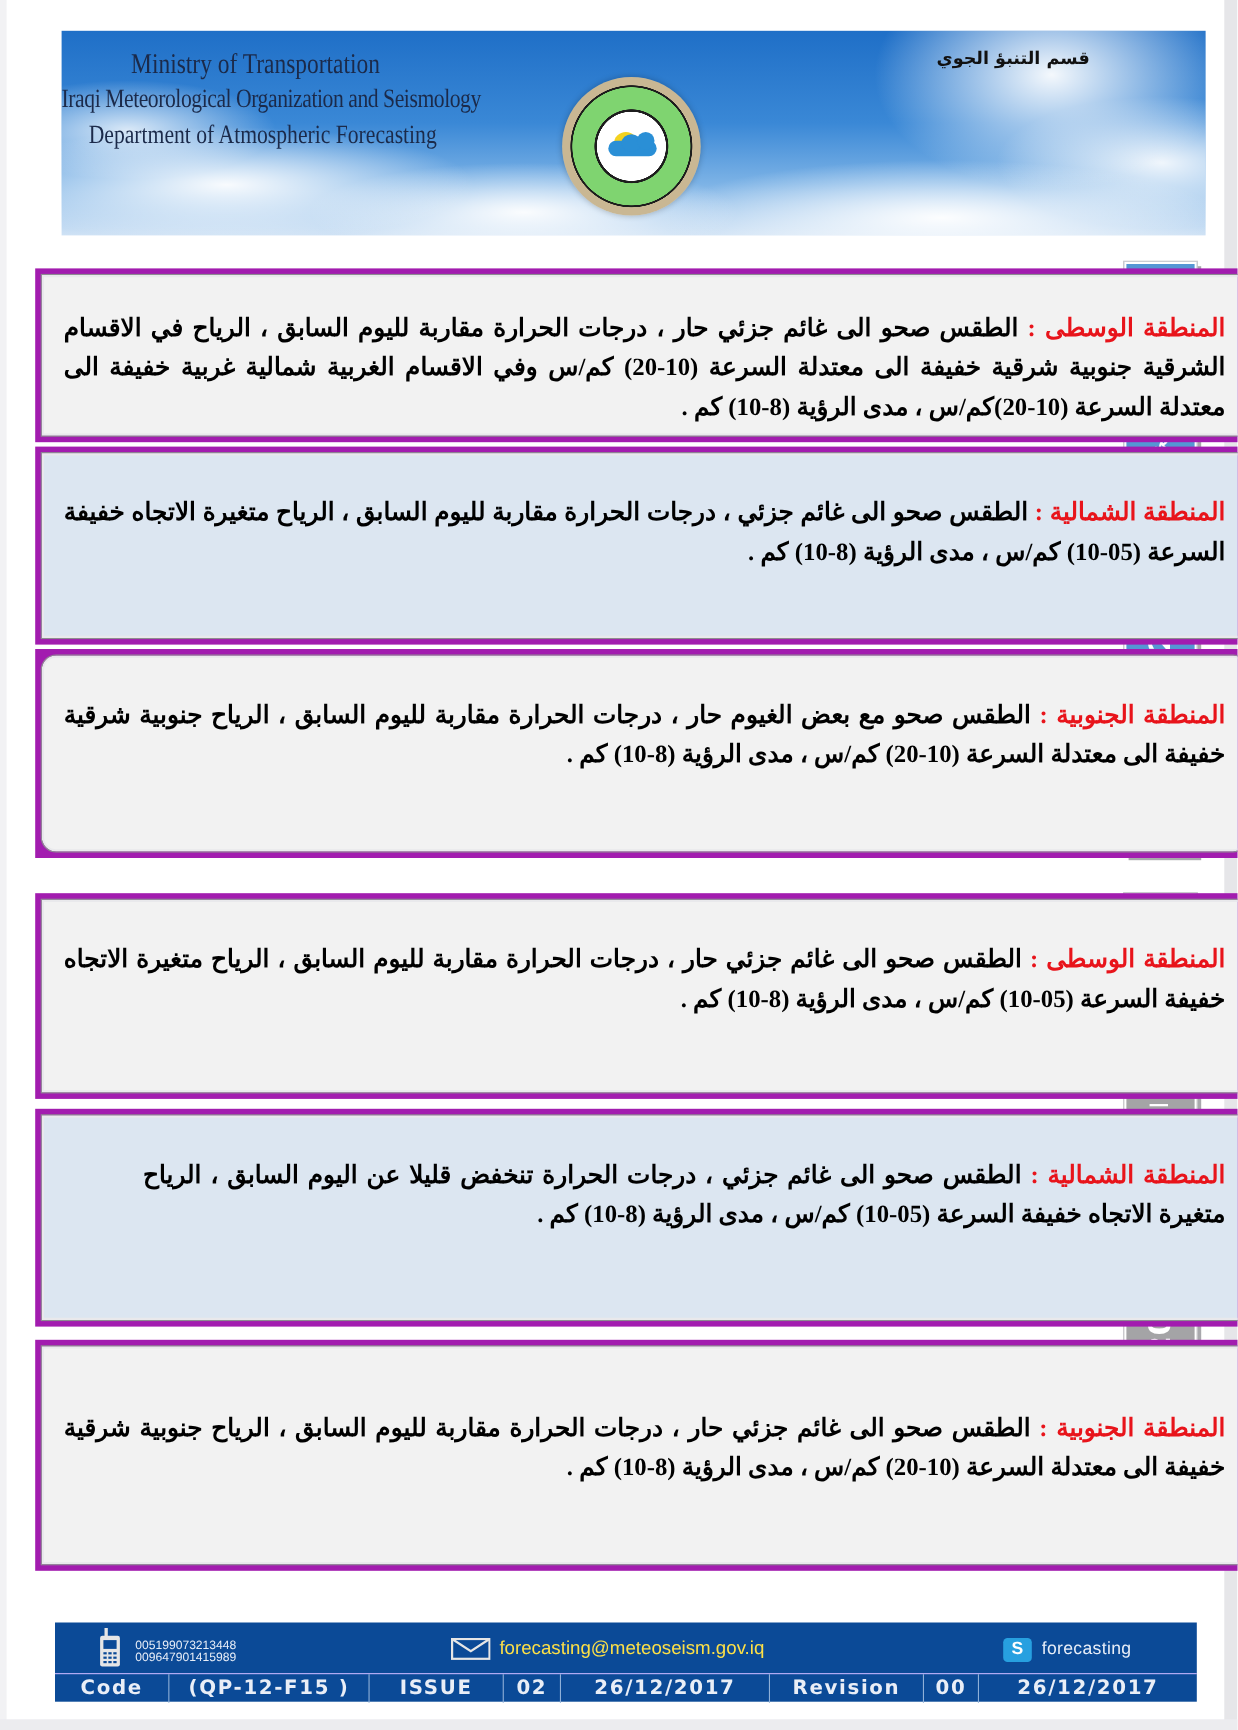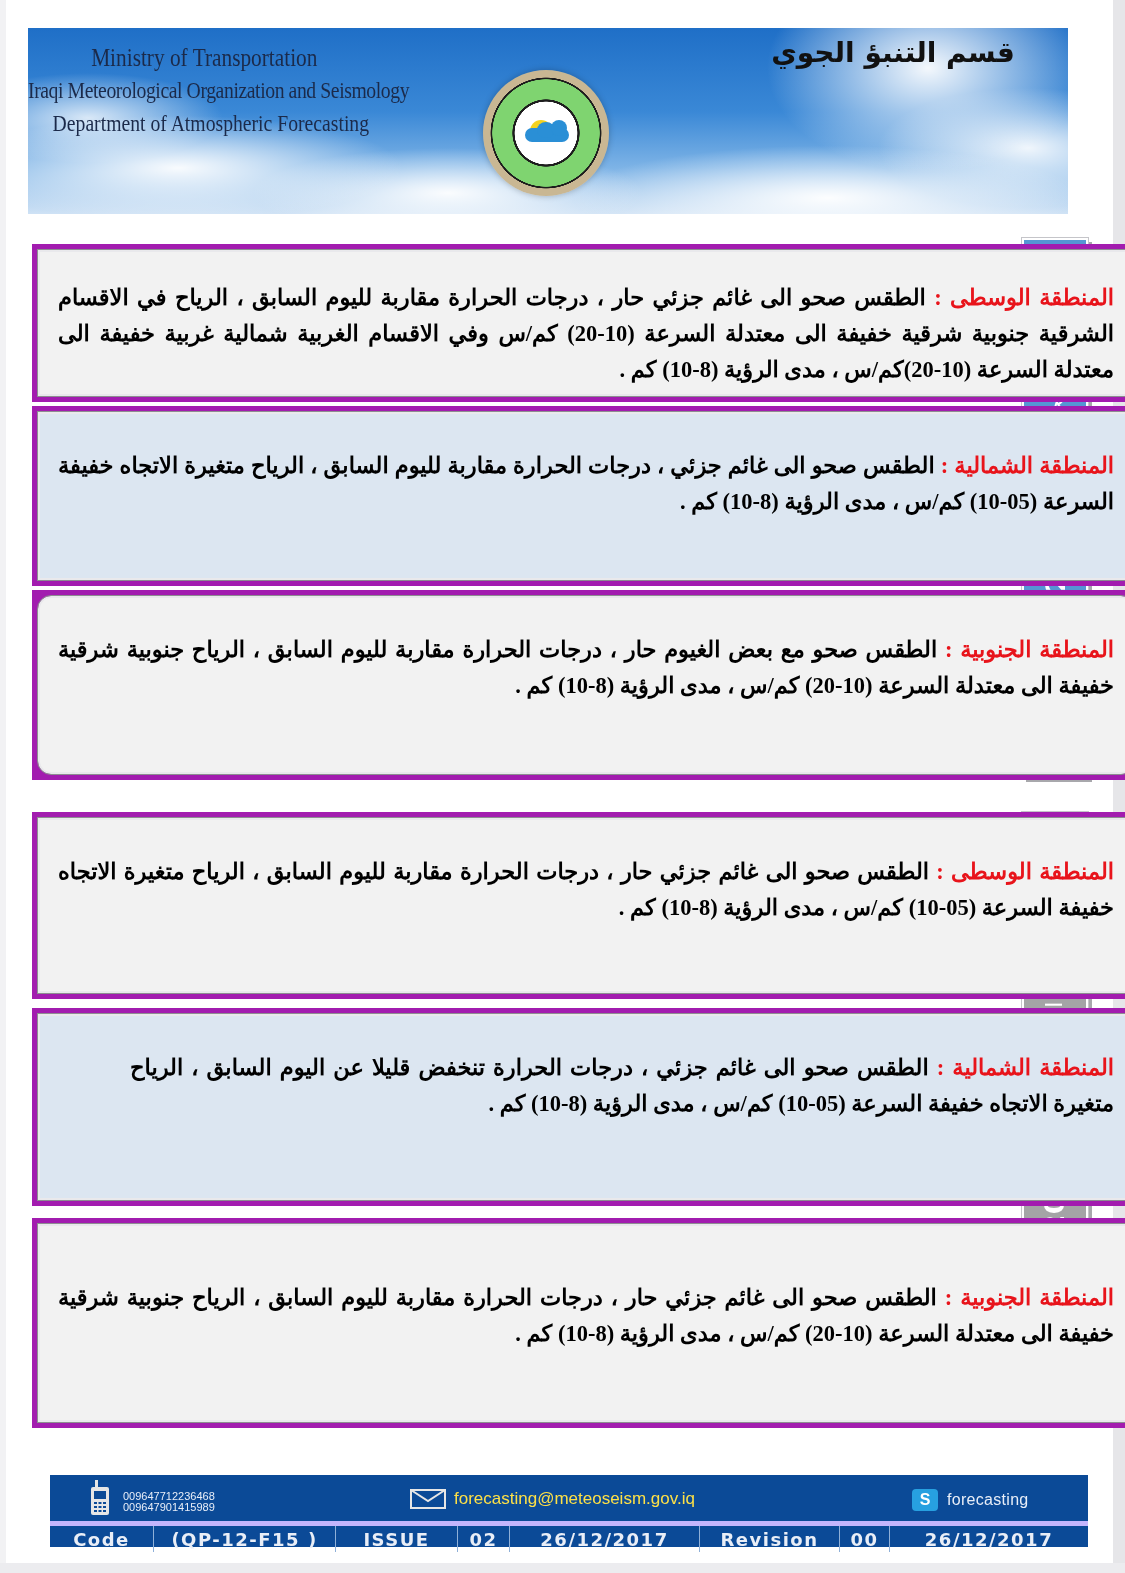--- a/index.html
+++ b/index.html
@@ -5,21 +5,21 @@
     * { box-sizing: border-box; margin: 0; padding: 0; }
     html, body { width: 1125px; height: 1573px; background: #ffffff; overflow: hidden; }
     body { position: relative; font-family: "Liberation Serif", serif; }
 
     .page-edge-right { position: absolute; left: 1113px; top: 0; width: 12px; height: 1573px; background: #e6e6e9; }
     .page-edge-bottom { position: absolute; left: 0; top: 1563px; width: 1125px; height: 10px; background: #ececef; }
     .page-edge-left { position: absolute; left: 0; top: 0; width: 6px; height: 1573px; background: #f2f2f4; }
 
     
     .banner {
-      position: absolute; left: 28px; top: 28px; width: 1040px; height: 186px;
+      position: absolute; left: 56px; top: 28px; width: 1040px; height: 186px;
       overflow: hidden;
       background:
         radial-gradient(ellipse 230px 150px at 900px 40px, rgba(255,255,255,0.95), rgba(255,255,255,0) 70%),
         radial-gradient(ellipse 300px 70px at 150px 140px, rgba(255,255,255,0.95), rgba(255,255,255,0) 75%),
         radial-gradient(ellipse 260px 60px at 420px 165px, rgba(255,255,255,0.95), rgba(255,255,255,0) 75%),
         radial-gradient(ellipse 340px 70px at 800px 170px, rgba(255,255,255,0.97), rgba(255,255,255,0) 75%),
         radial-gradient(ellipse 180px 60px at 60px 90px, rgba(255,255,255,0.8), rgba(255,255,255,0) 75%),
         radial-gradient(ellipse 200px 80px at 1000px 120px, rgba(255,255,255,0.9), rgba(255,255,255,0) 75%),
         linear-gradient(180deg, #1f6fc7 0%, #3a88d6 45%, #7db3e6 75%, #cfe2f5 100%);
     }
@@ -31,21 +31,21 @@
     .banner-en .l1 { font-size: 26px; line-height: 32px; padding-left: 70px; display:block; }
     .banner-en .l2 { font-size: 24px; line-height: 32px; letter-spacing: -0.5px; display:block; white-space: nowrap; }
     .banner-en .l3 { font-size: 24px; line-height: 34px; padding-left: 30px; display:block; white-space: nowrap; }
 
     .banner-ar {
       position: absolute; right: 20px; top: 10px; width: 320px; direction: rtl; text-align: center;
       font-family: "DejaVu Sans", sans-serif; font-weight: bold; color: #111;
     }
     .banner-ar .a1 { font-size: 19px; line-height: 28px; display:block; padding-right: 0; margin-right:-40px; }
     .banner-ar .a2 { font-size: 20px; line-height: 32px; display:block; white-space: nowrap; letter-spacing: -0.5px; }
-    .banner-ar .a3 { font-size: 28px; line-height: 30px; display:block; margin-right:-10px; }
+    .banner-ar .a3 { font-size: 16px; line-height: 30px; display:block; margin-right:-10px; }
 
     .logo {
       position: absolute; left: 455px; top: 42px; width: 126px; height: 126px; border-radius: 50%;
       background: radial-gradient(circle, #fff 0 35%, #1d1d1d 35.5% 37.5%, #7fd470 38% 60%, #1d1d1d 60.5% 62%, #c9b793 62.5% 100%);
       box-shadow: 0 0 6px rgba(0,0,0,0.25);
     }
     .logo-sun { position: absolute; left: 47px; top: 50px; width: 22px; height: 14px; border-radius: 14px 14px 0 0; background: #f4d21f; }
     .logo-cloud { position: absolute; left: 42px; top: 58px; width: 44px; height: 14px; border-radius: 8px; background: #2a8fd6; }
     .logo-cloud2 { position: absolute; left: 54px; top: 52px; width: 18px; height: 16px; border-radius: 50%; background: #2a8fd6; }
     .logo-cloud3 { position: absolute; left: 68px; top: 50px; width: 16px; height: 16px; border-radius: 50%; background: #2a8fd6; }
@@ -98,21 +98,21 @@
     .skype-wrap { position: absolute; left: 862px; top: 14px; display: flex; align-items: center; gap: 9px; }
     .skype-icon {
       width: 26px; height: 22px; background: #27a0e0; border-radius: 4px;
       display: flex; align-items: center; justify-content: center;
       font-family: "Liberation Sans", sans-serif; font-weight: bold; font-size: 16px; color: #fff;
     }
     .skype-text { font-family: "Liberation Sans", sans-serif; font-size: 16px; color: #e8eef8; letter-spacing: 0.3px; }
 
     .code-row {
       position: absolute; left: 0; top: 46px; width: 100%; height: 26px;
-      display: flex; border-top: 5px solid #c4b5fd;
+      display: flex; border-top: 1px solid #c4b5fd; align-items: center;
     }
     .code-cell {
       height: 26px; display: flex; align-items: center; justify-content: center;
       font-family: "DejaVu Sans", sans-serif; font-weight: bold; font-size: 18px; color: #e9eef7;
       letter-spacing: 1.5px; border-right: 1.5px solid #8fb0d8;
     }
     .code-cell:last-child { border-right: none; }
   </style>
 </head>
 <body>
@@ -208,21 +208,21 @@
           <rect x="13" y="22" width="3" height="2"></rect>
         <rect x="4" y="26" width="3" height="2"></rect>
           <rect x="8.5" y="26" width="3" height="2"></rect>
           <rect x="13" y="26" width="3" height="2"></rect>
         <rect x="4" y="30" width="3" height="2"></rect>
           <rect x="8.5" y="30" width="3" height="2"></rect>
           <rect x="13" y="30" width="3" height="2"></rect>
       </g>
     </svg>
     <div class="phones">
-      <div>009647712236468</div>
+      <div>005199073213448</div>
       <div>009647901415989</div>
     </div>
 
     <div class="email-wrap">
       <svg width="36" height="20" viewBox="0 0 36 20">
         <rect x="1" y="1" width="34" height="18" fill="none" stroke="#e6e6e6" stroke-width="2"></rect>
         <polyline points="1,1 18,12 35,1" fill="none" stroke="#e6e6e6" stroke-width="2"></polyline>
       </svg>
       <span class="email-text">forecasting@meteoseism.gov.iq</span>
     </div>

